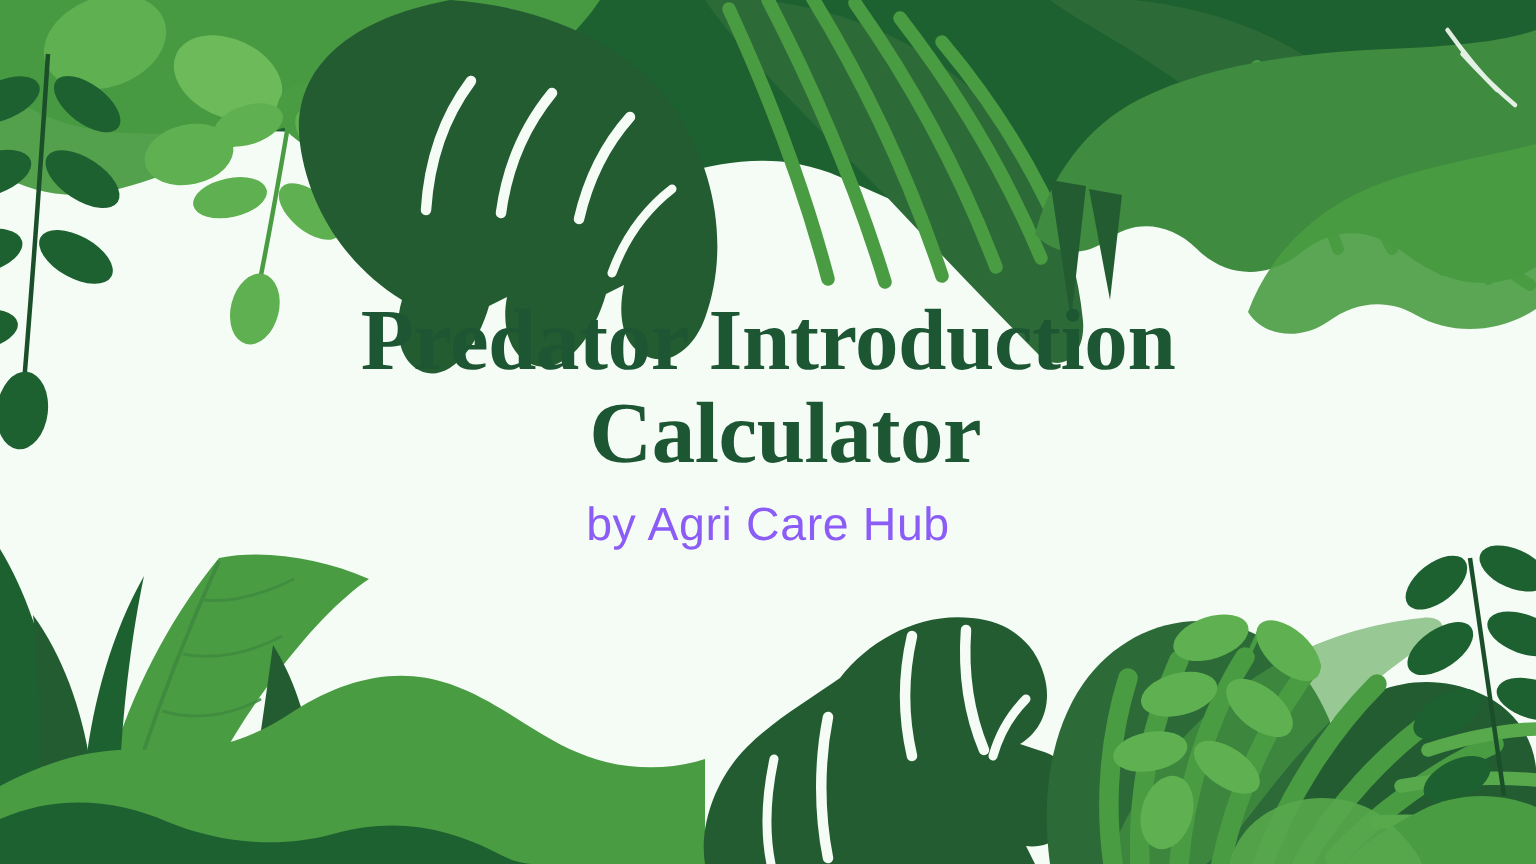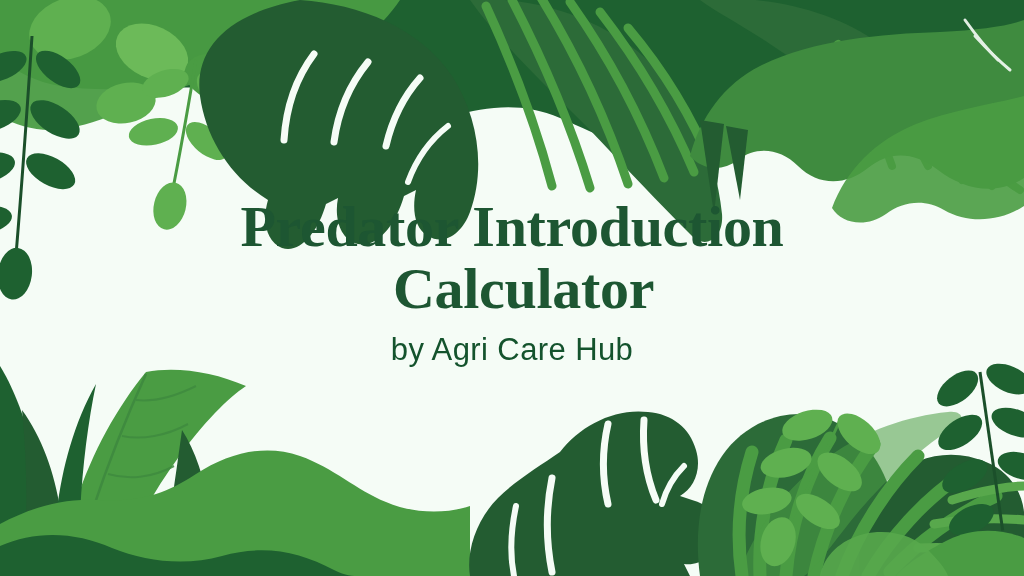--- a/index.html
+++ b/index.html
@@ -44,21 +44,21 @@
   .title-line.second {
     margin-top: 4px;
     margin-left: 23px;
   }
   .subtitle {
     font-family: "Liberation Sans", "DejaVu Sans", sans-serif;
     font-weight: 500;
     font-size: 31px;
     line-height: 36px;
     letter-spacing: 0.4px;
-    color: #14532d;
+    color: #8b5cf6;
     margin: 14px 0 0 0;
     white-space: nowrap;
   }
 </style>
 </head>
 <body>
 
 <div id="slide">
 
   <svg id="art" viewBox="0 0 1024 576" xmlns="http://www.w3.org/2000/svg">

